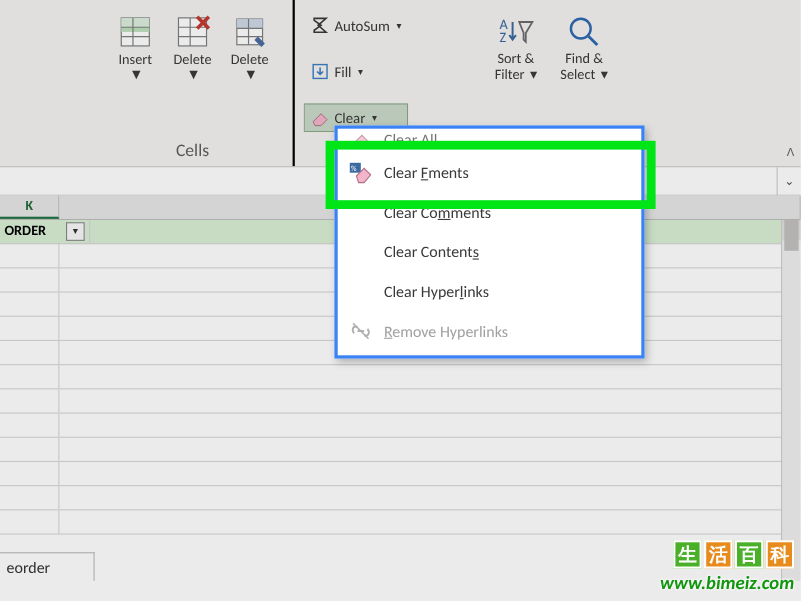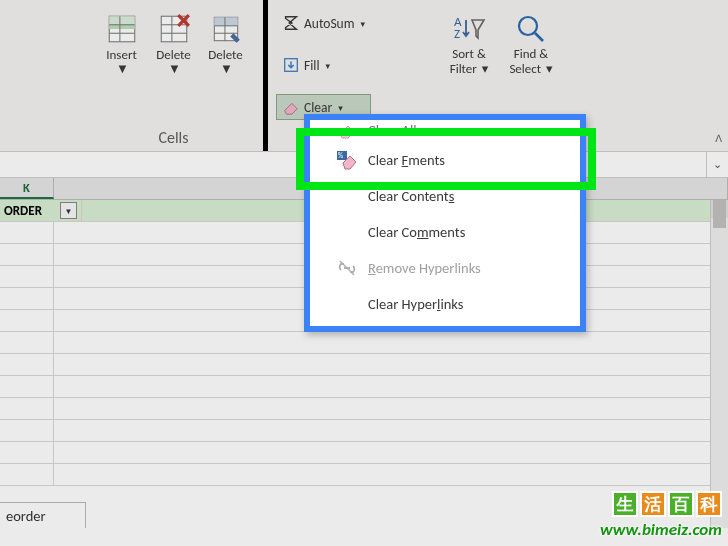--- a/index.html
+++ b/index.html
@@ -1,21 +1,21 @@
 <!DOCTYPE html>
 <html><head>
   <meta charset="utf-8">
   <style>
     * { margin: 0; padding: 0; box-sizing: border-box; font-family: "Segoe UI", Calibri, sans-serif; }
     body { width: 728px; height: 546px; background: #f0f0f0; position: relative; overflow: hidden; }
     .dim { position: absolute; inset: 0; background: rgba(0,0,0,0.08); pointer-events: none; z-index: 1; }
 
     
     .ribbon { background: #f3f2f1; height: 152px; border-bottom: 1px solid #d0cece; position: relative; display: flex; }
-    .group { display: flex; flex-direction: column; align-items: center; padding: 6px 8px 0 8px; border-right: 5px solid #000000; }
+    .group { display: flex; flex-direction: column; align-items: center; padding: 6px 8px 0 8px; border-right: 2px solid #000000; }
     .group-buttons { display: flex; gap: 0px; }
     .bigbtn { display: flex; flex-direction: column; align-items: center; width: 52px; padding: 2px 0; cursor: pointer; }
     .bigbtn .icon { width: 34px; height: 34px; margin: 4px 0 2px 0; }
     .bigbtn span { font-size: 13px; color: #3b3a39; line-height: 14px; text-align: center; }
     .group-label { font-size: 16px; color: #605e5c; margin-top: auto; margin-bottom: 4px; text-align: center; width: 100%; }
 
     .editing-col { display: flex; flex-direction: column; gap: 16px; padding-top: 4px; }
     .mini-row { display: flex; align-items: center; gap: 4px; font-size: 13.5px; color: #3b3a39; height: 26px; cursor: pointer; padding: 0 6px; }
     .mini-row.sel { background: #c9d9c8; box-shadow: inset 0 0 0 1px #8ba889; }
     .drop { font-size: 9px; color: #3b3a39; margin-left: 2px; }
@@ -45,21 +45,21 @@
     .hdr .order-filter { display:flex; align-items:center; gap:2px; }
     .filter-btn { width: 17px; height: 17px; border: 1px solid #888; background: #f8f8f8; display:flex; align-items:center; justify-content:center; font-size:8px; color:#333; }
 
     .bottom-eorder { position:absolute; left:0; bottom:18px; height:26px; width: 86px; background:#fff; border-top:1px solid #bbb; border-right:1px solid #bbb; display:flex; align-items:center; padding-left:6px; font-size:14.5px; color:#333; }
 
     .scrollv { position:absolute; right:0; top: 200px; bottom: 18px; width: 18px; background: #efefef; border-left: 1px solid #d0cece; }
     .scrollv .arrow { width:18px; height:18px; display:flex; align-items:center; justify-content:center; font-size:9px; color:#555; background:#e0e0e0; }
     .scrollv .thumb { position:absolute; left:2px; right:2px; top:0; height:28px; background:#c4c0c0; }
 
     
-    .menu { position: absolute; left: 304px; top: 114px; width: 282px; background: #fff; border: 6px solid #3b82f6; box-shadow: 2px 3px 7px rgba(0,0,0,0.25); z-index: 5; padding: 4px 16px; }
+    .menu { position: absolute; left: 304px; top: 114px; width: 282px; background: #fff; border: 3px solid #3b82f6; box-shadow: 2px 3px 7px rgba(0,0,0,0.25); z-index: 5; padding: 4px 0; }
     .menu-item { display: flex; align-items: center; height: 36px; padding: 0 14px 0 10px; gap: 10px; font-size: 14.5px; color: #3a3a3a; cursor: pointer; }
     .menu-item.disabled { color: #a0a0a0; cursor: default; }
     .menu-icon { width: 22px; height: 22px; flex-shrink: 0; display:flex; align-items:center; justify-content:center; }
     .mnemonic { text-decoration: underline; }
 
     
     .highlight { position: absolute; border: 8px solid #00e515; z-index: 10; pointer-events: none; }
     .hl1 { left: 296px; top: 128px; width: 300px; height: 62px; }
 
     
@@ -270,39 +270,39 @@
         <svg width="22" height="22" viewBox="0 0 22 22">
           <rect x="1" y="2" width="10" height="9" fill="#3a6aa0"></rect>
           <text x="2" y="9" font-size="7" fill="#fff">%</text>
           <path d="M7 14 L14 7 L20 13 L14 20 L9 20 Z" fill="#f3b5c9" stroke="#b07088"></path>
         </svg>
       </span>
     <span><span>Clear </span><span class="mnemonic">F</span><span>ments</span></span>
   </div>
   <div class="menu-item">
     <span class="menu-icon"></span>
-    <span><span>Clear Content</span><span class="mnemonic">s</span></span>
+    <span><span>Clear Co</span><span class="mnemonic">m</span><span>ments</span></span>
   </div>
   <div class="menu-item">
     <span class="menu-icon"></span>
-    <span><span>Clear Co</span><span class="mnemonic">m</span><span>ments</span></span>
+    <span><span>Clear Content</span><span class="mnemonic">s</span></span>
+  </div>
+  <div class="menu-item">
+    <span class="menu-icon"></span>
+    <span><span>Clear Hyper</span><span class="mnemonic">l</span><span>inks</span></span>
   </div>
   <div class="menu-item disabled">
     <span class="menu-icon">
         <svg width="20" height="20" viewBox="0 0 20 20">
           <path d="M4 12 a4 4 0 0 1 0-6 l3 0 M16 8 a4 4 0 0 1 0 6 l-3 0 M7 10 h6" stroke="#b0b0b0" stroke-width="1.8" fill="none"></path>
           <path d="M3 3 L17 17" stroke="#b0b0b0" stroke-width="1.4"></path>
         </svg>
       </span>
     <span><span class="mnemonic">R</span><span>emove Hyperlinks</span></span>
   </div>
-  <div class="menu-item">
-    <span class="menu-icon"></span>
-    <span><span>Clear Hyper</span><span class="mnemonic">l</span><span>inks</span></span>
-  </div>
 </div>
 
 <div class="highlight hl1"></div>
 
 <div class="dim"></div>
 
 <div class="wm">
   <div class="wm-top">
     <div class="wm-box wm-g">生</div>
     <div class="wm-box wm-o">活</div>

